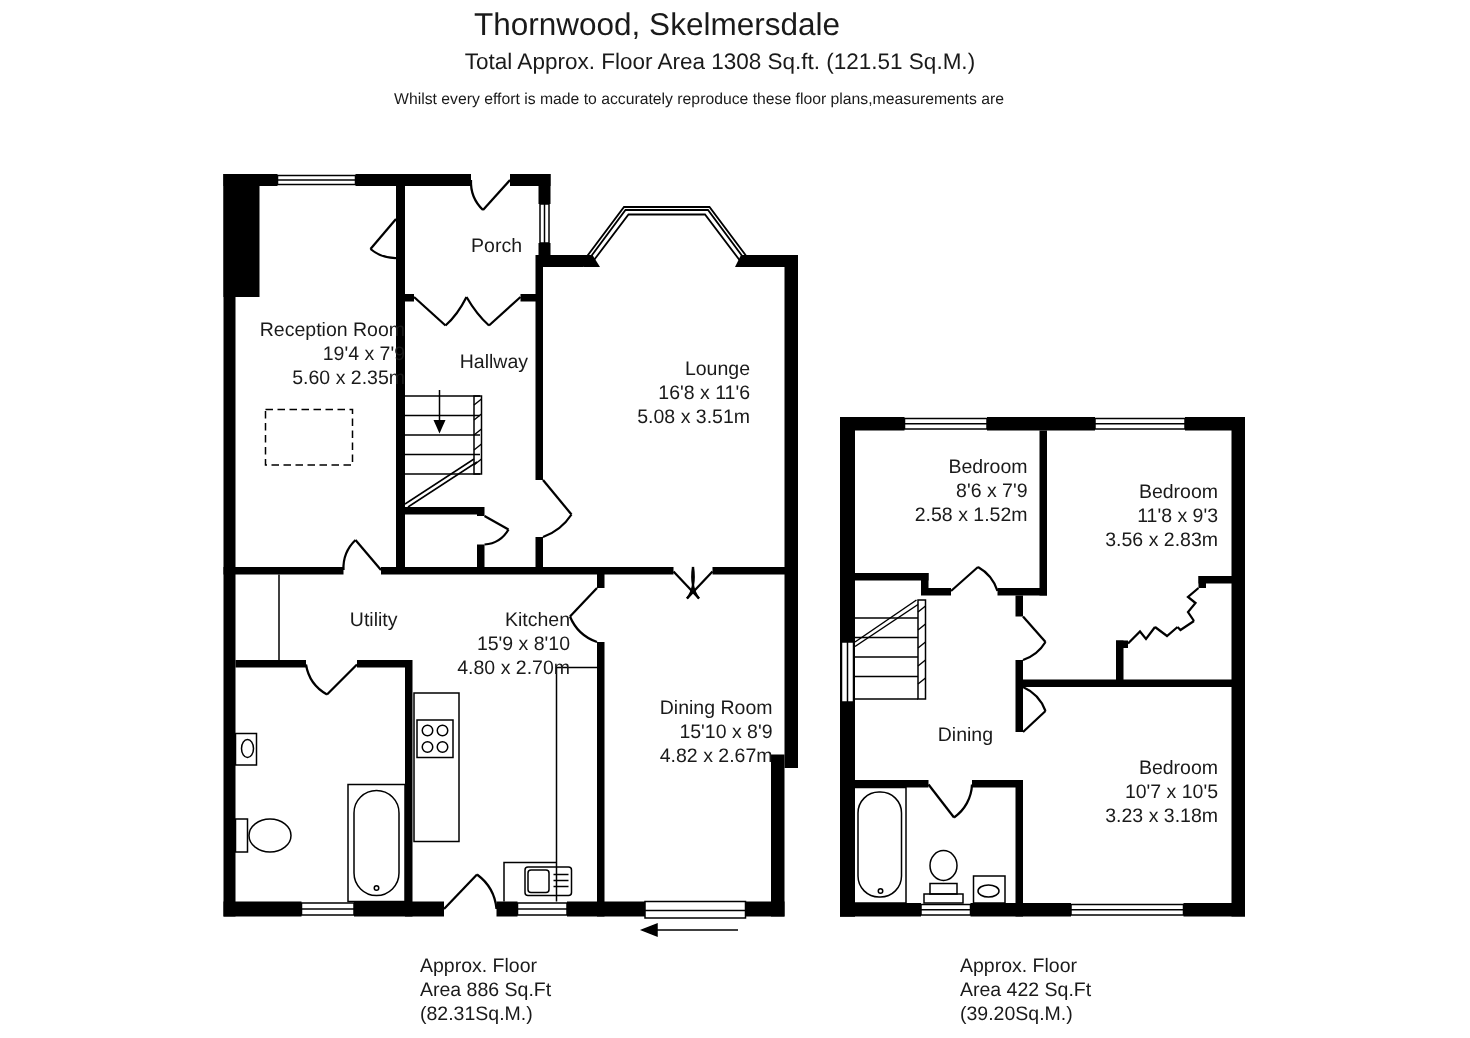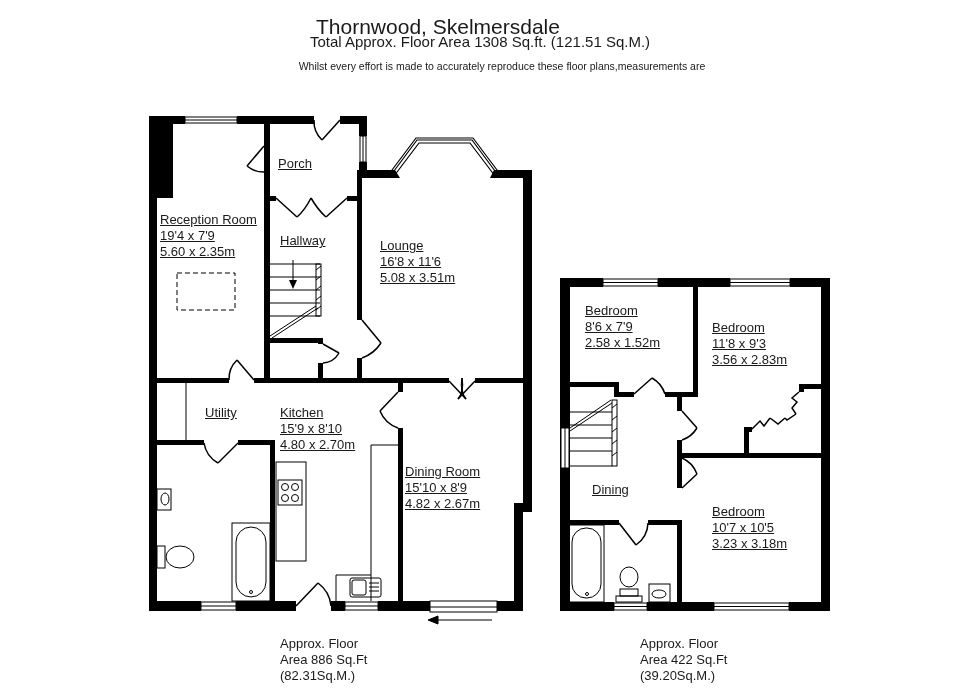--- a/index.html
+++ b/index.html
@@ -1,23 +1,23 @@
 <!DOCTYPE html>
 <html><head>
   <meta charset="utf-8">
   <style>
     html, body { margin: 0; padding: 0; background: #ffffff; }
     body { width: 980px; height: 692px; position: relative; overflow: hidden;
            font-family: "Liberation Sans", "DejaVu Sans", sans-serif; color: #1a1a1a; }
     .header { position: absolute; left: 0; top: 0; width: 980px; text-align: center; }
-    .title { position: absolute; left: 0; width: 876px; top: 15px; font-size: 21px; line-height: 24px; }
+    .title { position: absolute; left: 0; width: 876px; top: 5px; font-size: 21px; line-height: 24px; }
     .subtitle { position: absolute; left: 0; width: 960px; top: 33px; font-size: 15px; line-height: 18px; }
-    .disclaimer { position: absolute; left: 0; width: 932px; top: 60px; font-size: 10.5px; line-height: 13px; padding-left: 36px; }
+    .disclaimer { position: absolute; left: 0; width: 932px; top: 60px; font-size: 10.5px; line-height: 13px; }
     .plan { position: absolute; left: 0; top: 0; width: 980px; height: 692px; }
-    .label { position: absolute; text-align: left; font-size: 13px; line-height: 16px; white-space: nowrap; text-decoration: underline; }
+    .label { position: absolute; text-align: right; font-size: 13px; line-height: 16px; white-space: nowrap; }
     .label span { display: block; }
     .floor-area { position: absolute; text-align: left; font-size: 13px; line-height: 16px; white-space: nowrap; }
     .floor-area span { display: block; }
   </style>
 </head>
 <body>
 
 <div class="header">
   <div class="title">Thornwood, Skelmersdale</div>
   <div class="subtitle">Total Approx. Floor Area 1308 Sq.ft. (121.51 Sq.M.)</div>

